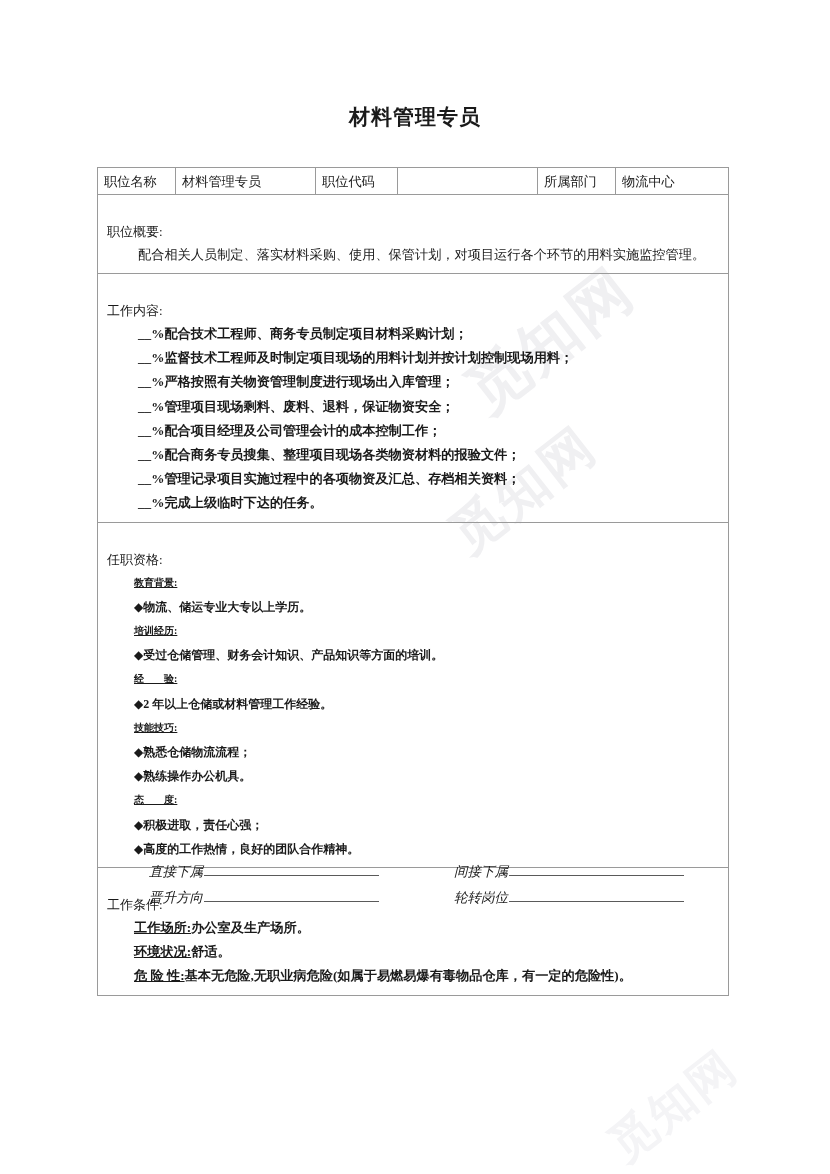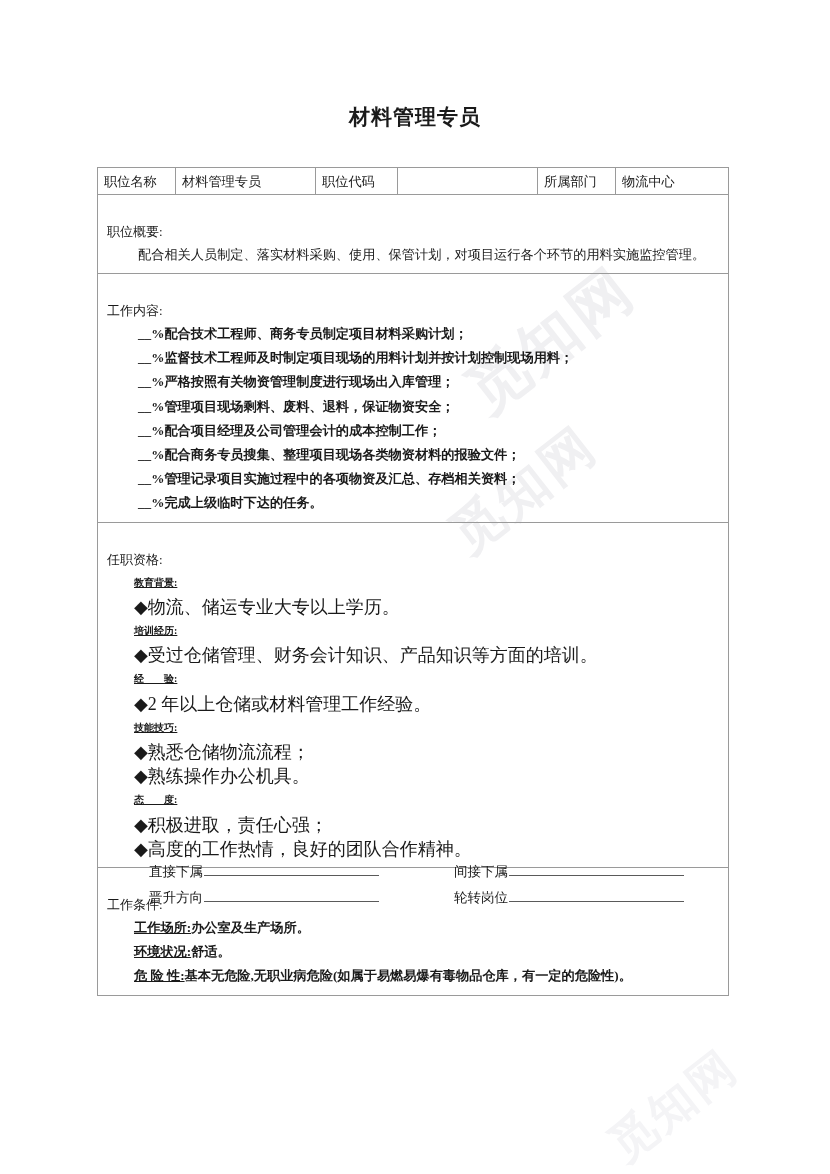--- a/index.html
+++ b/index.html
@@ -114,25 +114,25 @@
     font-weight: bold;
   }
   .qual-sub {
     font-size: 10px;
     line-height: 24.2px;
     padding-left: 36px;
     font-weight: bold;
   }
   .qual-sub u { text-decoration: underline; }
   .qual-item {
-    font-size: 18px;
+    font-size: 12px;
     line-height: 24.2px;
     padding-left: 36px;
     padding-right: 8px;
-    font-weight: normal;
+    font-weight: bold;
   }
   .cond-line {
     font-size: 13.2px;
     line-height: 24.2px;
     padding-left: 36px;
     padding-right: 8px;
     font-weight: bold;
   }
   .cond-line u { text-decoration: underline; }
 
@@ -145,20 +145,21 @@
     z-index: 2;
     font-size: 13.5px;
   }
   .footer-row {
     display: flex;
     line-height: 26px;
   }
   .footer-field {
     display: flex;
     align-items: baseline;
+    font-style: italic;
   }
   .footer-field.left  { width: 300px; padding-left: 52px; }
   .footer-field.right { width: 300px; padding-left: 22px; }
   .ff-label { white-space: nowrap; }
   .ff-blank {
     display: inline-block;
     border-bottom: 1px solid #5a5a5a;
     height: 14px;
     width: 175px;
     margin-left: 1px;

